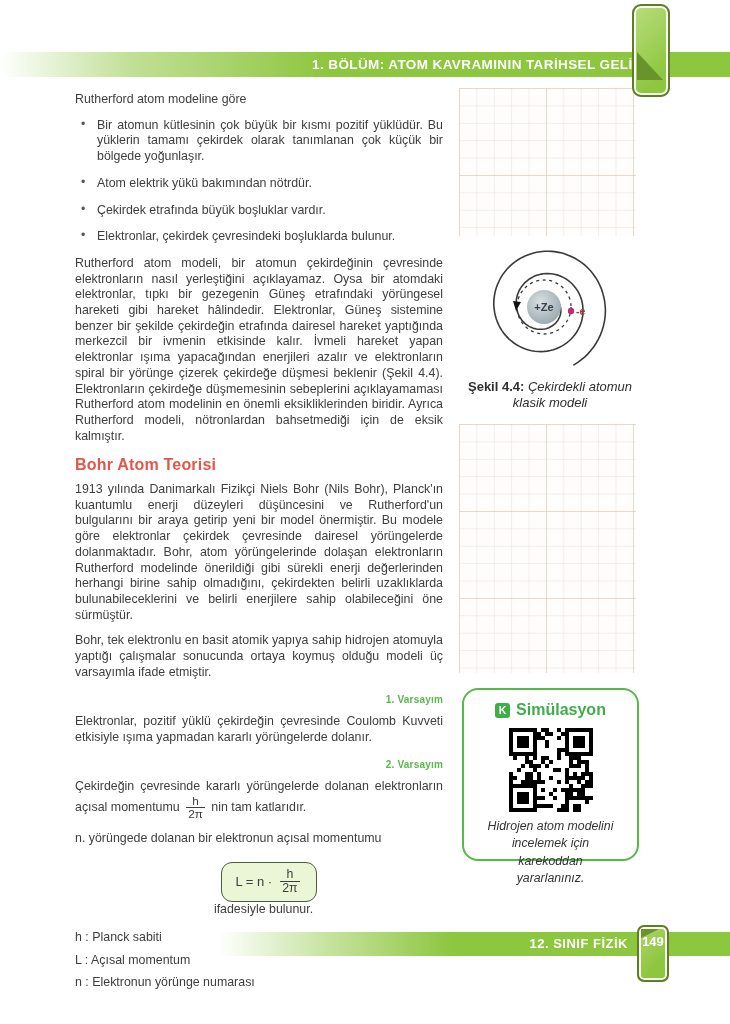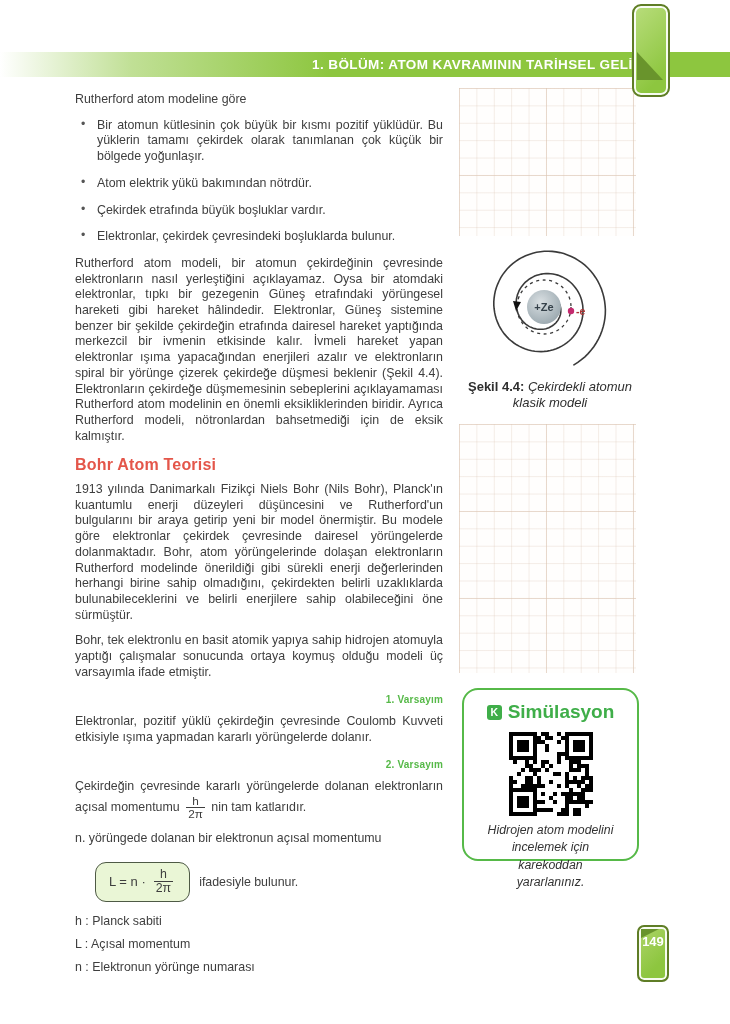--- a/index.html
+++ b/index.html
@@ -69,21 +69,21 @@
     font-size:10px; font-weight:bold; color:#56b948;
     margin:11px 0 7px; text-align:right; letter-spacing:.2px;
   }
 
   .frac {
     display:inline-flex; flex-direction:column; align-items:center;
     vertical-align:middle; line-height:1.05; font-size:.95em; margin:0 3px;
   }
   .frac .den { border-top:1.2px solid #3e3e3e; padding:0 2px; }
 
-  .formula-row { display:flex; align-items:center; margin:16px 0 12px; }
+  .formula-row { display:flex; align-items:center; margin:16px 0 12px;flex-direction:column; }
   .formula-box {
     display:inline-flex; align-items:center; gap:5px;
     margin-left:20px; padding:5px 13px 6px;
     background:#eaf6d6; border:1.6px solid #4e5a45; border-radius:11px;
     font-size:13px;
   }
   .formula-suffix { margin-left:9px; }
   .legend-row { display:flex; margin:0 0 7px; text-align:left; }
 
   
@@ -110,21 +110,21 @@
   .sim-box {
     position:absolute; left:462px; top:688px; width:177px; height:173px;
     border:2px solid #56b948; border-radius:16px; background:#fff;
     text-align:center; padding-top:11px; z-index:2;
   }
   .sim-header { display:flex; align-items:center; justify-content:center; gap:6px; }
   .sim-icon {
     width:15px; height:15px; background:#3fae49; border-radius:3px;
     color:#fff; font-size:10.5px; font-weight:bold; line-height:15px;
   }
-  .sim-title { color:#3fae49; font-weight:bold; font-size:19px; }
+  .sim-title { color:#3fae49; font-weight:bold; font-size:16px; }
   .qr-wrap { margin:9px auto 6px; width:84px; height:84px; }
   .sim-note {
     font-style:italic; font-size:12.3px; line-height:1.42; color:#333;
     padding:0 23px;
   }
 </style>
 </head>
 <body>
 
 <div class="page">
@@ -361,18 +361,19 @@
           <rect x="60" y="4" width="20" height="20" fill="#fff"></rect>
           <rect x="64" y="8" width="12" height="12" fill="#000"></rect>
           <rect x="0" y="56" width="28" height="28" fill="#000"></rect>
           <rect x="4" y="60" width="20" height="20" fill="#fff"></rect>
           <rect x="8" y="64" width="12" height="12" fill="#000"></rect>
         </svg>
     </div>
     <div class="sim-note">Hidrojen atom modelini incelemek için karekoddan yararlanınız.</div>
   </div>
 
+  <div class="footer-bar">12. SINIF FİZİK</div>
   <div class="tab-bottom">
     <div class="fold"></div>
     <div class="num">149</div>
   </div>
 
 </div>
 
 </body></html>

